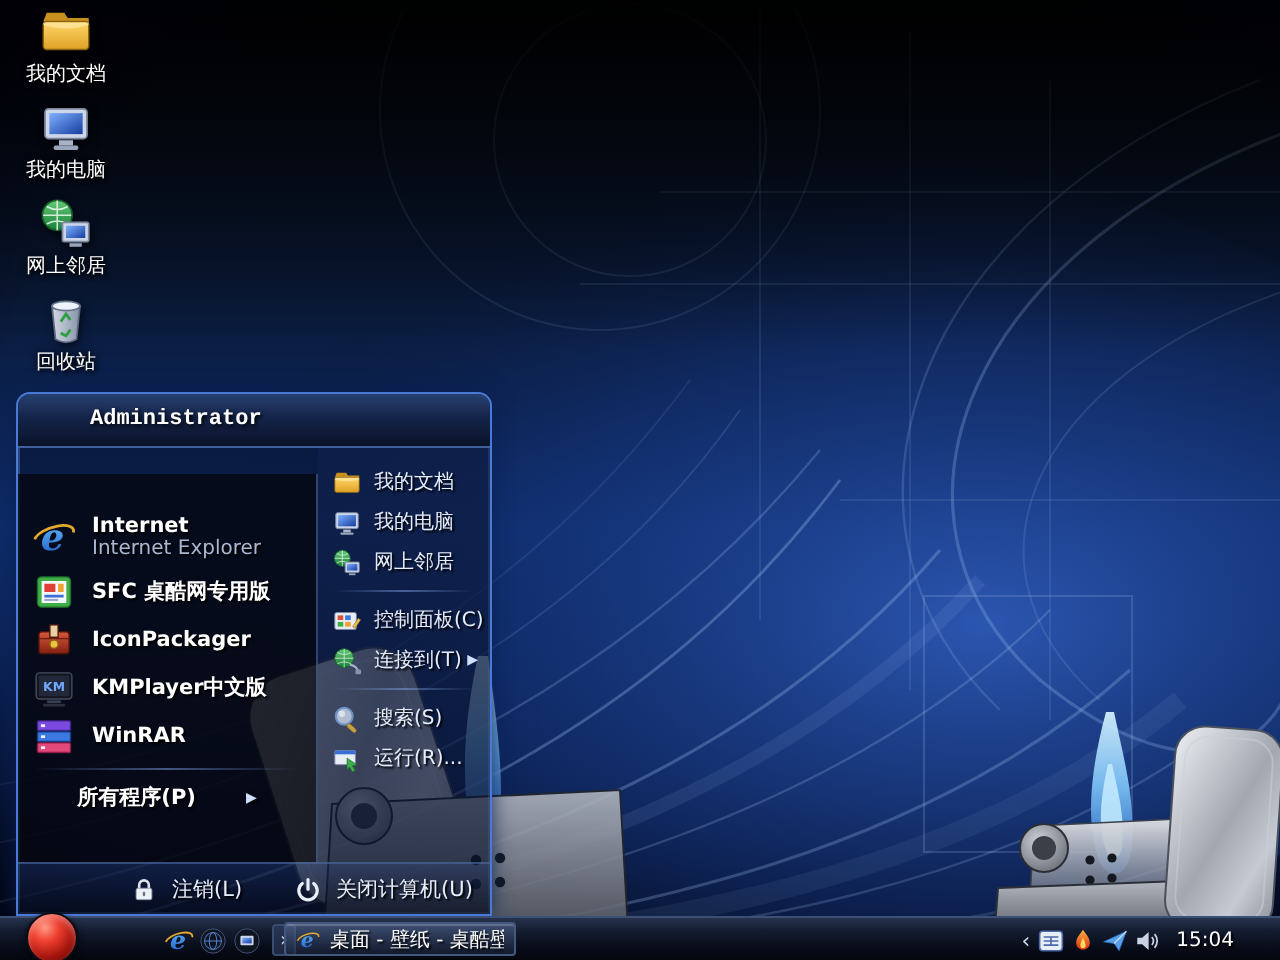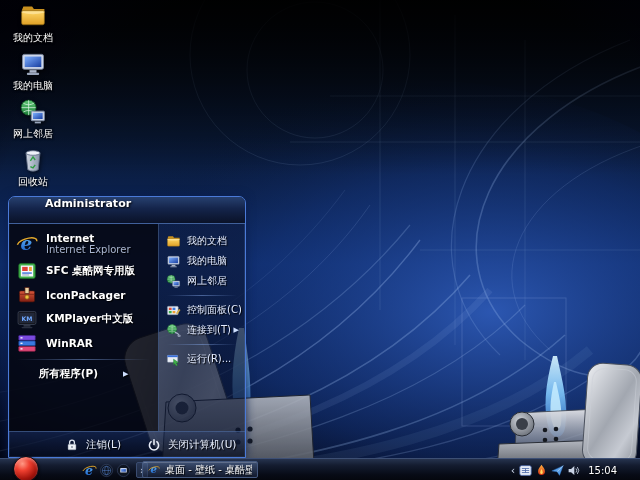--- a/index.html
+++ b/index.html
@@ -14,29 +14,29 @@
          margin-bottom:4px;cursor:default;}
   .dicon svg{width:28px;height:28px;flex:0 0 auto;filter:drop-shadow(1px 2px 2px rgba(0,0,0,.6));}
   .dlabel{font-size:10px;color:#fff;margin-top:2px;line-height:11px;
           text-shadow:1px 1px 2px #000,0 0 3px #000;white-space:nowrap;}
 
   
   .start-menu{position:absolute;left:8px;top:196px;width:238px;height:262px;z-index:5;
               border:1px solid #4a7ad8;border-radius:7px 7px 0 0;box-sizing:border-box;
               box-shadow:0 0 10px rgba(10,30,80,.85), inset 0 0 0 1px rgba(130,170,240,.30);
               display:flex;flex-direction:column;background:rgba(6,10,22,.35);}
-  .sm-header{height:26px;flex:0 0 26px;display:flex;
+  .sm-header{height:26px;flex:0 0 26px;display:flex;align-items:center;
              background:linear-gradient(#27406f 0%,#14244a 45%,#0a1228 100%);
-             border-radius:6px 6px 0 0;border-bottom:1px solid rgba(90,130,200,.5);}
+             border-radius:6px 6px 0 0;border-bottom:1px solid rgba(90,130,200,.5);font-family:Liberation Mono, monospace;}
   .sm-header span{color:#fff;font-weight:bold;font-size:11px;padding-left:36px;
                   text-shadow:1px 1px 2px #000;}
   .sm-body{flex:1;display:flex;min-height:0;}
   .sm-left{width:150px;box-sizing:border-box;background:rgba(5,7,16,.78);
-           border-right:1px solid rgba(100,140,210,.45);padding-top:5px;
-           display:flex;flex-direction:column;}
+           border-right:1px solid rgba(100,140,210,.45);padding-top:17px;
+           display:flex;flex-direction:column;margin-top:13px;}
   .sm-item{display:flex;align-items:center;height:24px;padding-left:7px;cursor:default;}
   .sm-item.tall{height:30px;}
   .sm-item .ic24{width:22px;height:22px;margin-right:8px;flex:0 0 auto;}
   .sm-item .lbl{color:#fff;font-size:10.5px;font-weight:bold;white-space:nowrap;
                 text-shadow:1px 1px 1px #000;}
   .two{display:flex;flex-direction:column;line-height:11px;}
   .two .sub{color:#aab6d0;font-size:10px;font-weight:normal;text-shadow:1px 1px 1px #000;}
   .sm-div{height:1px;background:linear-gradient(90deg,transparent,rgba(130,165,230,.5),transparent);
           margin:4px 8px;}
   .sm-allprog{display:flex;align-items:center;justify-content:center;gap:25px;height:20px;
@@ -472,20 +472,26 @@
       <div class="sm-ritem">
         <svg class="ic15">
             <use href="#i-connect"></use>
           </svg>
         <span class="rlbl">连接到(T)</span>
         <span class="arrow">▶</span>
       </div>
       <div class="sm-div"></div>
       <div class="sm-ritem">
         <svg class="ic15">
+            <use href="#i-search"></use>
+          </svg>
+        <span class="rlbl">搜索(S)</span>
+      </div>
+      <div class="sm-ritem">
+        <svg class="ic15">
             <use href="#i-run"></use>
           </svg>
         <span class="rlbl">运行(R)...</span>
       </div>
     </div>
   </div>
   <div class="sm-footer">
     <div class="ft-item">
       <svg>
           <use href="#i-lock"></use>

